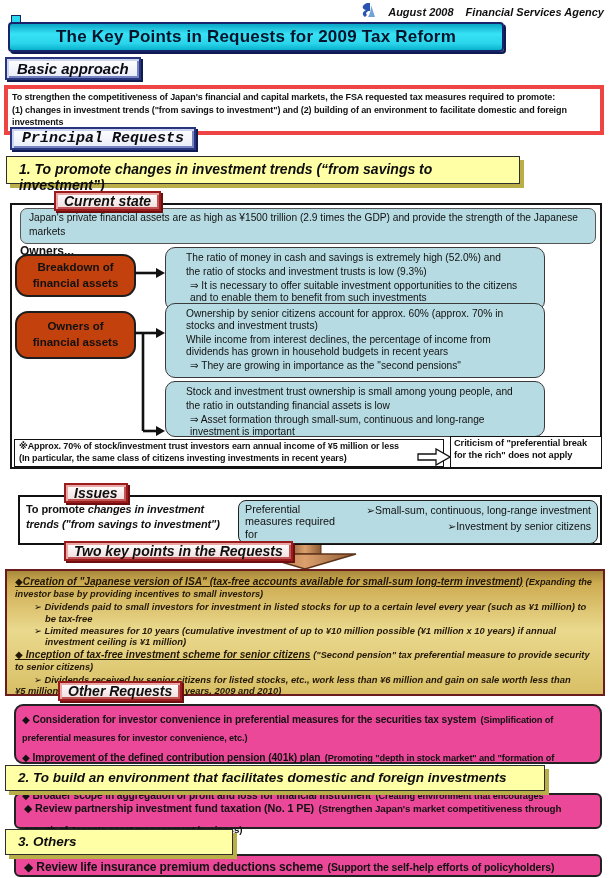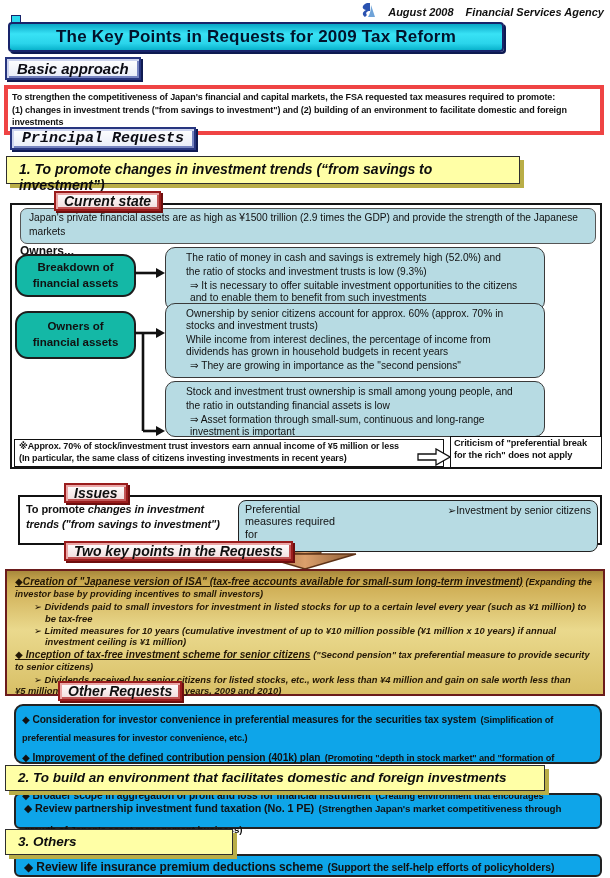--- a/index.html
+++ b/index.html
@@ -30,36 +30,36 @@
              border:2px solid #9a1c1c;padding:0 8px;font-style:italic;font-weight:bold;
              font-size:14px;color:#101010;z-index:3;
              box-shadow:inset 2px 2px 0 #eba6a6,inset -2px -2px 0 #c25555,2px 2px 0 #6e0e0e;margin-left:46px;}
 
   
   .yellow-heading{position:absolute;background:#ffffa6;border:1px solid #2e2e2e;
                   box-shadow:4px 4px 0 #b9ae47;font-style:italic;font-weight:bold;color:#0d0d0d;
                   padding:4px 6px 4px 12px;box-sizing:border-box;z-index:2;}
 
   .plain-box{position:absolute;background:#fff;border:4px solid #ef4444;box-sizing:border-box;}
-  .rounded-box{position:absolute;background:#0ea5e9;border:2px solid #222;border-radius:9px;
+  .rounded-box{position:absolute;background:#ec4899;border:2px solid #222;border-radius:9px;
                box-sizing:border-box;}
 
   
   .basic-text{left:4px;top:85px;width:600px;min-height:43px;padding:2px 4px;
               font-weight:bold;font-size:9px;letter-spacing:-0.1px;line-height:1.4;
               white-space:pre-line;}
 
   
   .outer-box{position:absolute;left:10px;top:203px;width:592px;height:266px;box-sizing:border-box;
              border:2px solid #151515;background:#fff;z-index:1;}
   .blue{background:#b7dbe3;}
   .intro-blue{position:absolute;left:8px;top:3px;width:576px;height:36px;box-sizing:border-box;
               border:1px solid #555;border-radius:7px;padding:2px 8px;font-size:10.2px;line-height:1.35;}
   .however{position:absolute;left:8px;top:39px;font-weight:bold;font-size:12px;}
-  .pill{position:absolute;background:#14b8a6;border:2px solid #1d1d1d;border-radius:13px;
+  .pill{position:absolute;background:#c2410c;border:2px solid #1d1d1d;border-radius:13px;
         box-sizing:border-box;display:flex;align-items:center;justify-content:center;text-align:center;
         font-weight:bold;font-size:11.5px;line-height:1.35;padding:2px 6px;}
   .rblue{position:absolute;box-sizing:border-box;border:1.5px solid #3a3a3a;border-radius:10px;
          padding:2px 20px;font-size:10.2px;line-height:1.18;}
   .rblue div{margin:2px 0;}
   .rblue .imp{padding-left:4px;}
 
   .note-left{position:absolute;left:2px;top:234px;width:430px;height:28px;box-sizing:border-box;
              border:1.5px solid #111;font-weight:bold;font-size:9px;letter-spacing:-0.1px;
              line-height:1.3;padding:1px 4px;background:#fff;}
@@ -67,21 +67,21 @@
               border:1.5px solid #111;font-weight:bold;font-size:9.3px;letter-spacing:-0.1px;
               line-height:1.25;padding:1px 3px;background:#fff;}
   .block-arrow{position:absolute;left:405px;top:243px;}
 
   
   .issues-box{position:absolute;left:18px;top:495px;width:584px;height:50px;box-sizing:border-box;
               border:2px solid #111;background:#fff;z-index:1;}
   .issues-text{position:absolute;left:6px;top:5px;width:210px;font-weight:bold;font-size:11px;
                line-height:1.35;letter-spacing:-0.1px;}
   .issues-text .it{font-style:italic;}
-  .issues-blue{position:absolute;left:218px;top:3px;width:360px;height:52px;box-sizing:border-box;
+  .issues-blue{position:absolute;left:218px;top:3px;width:360px;height:44px;box-sizing:border-box;
                border:1.5px solid #222;border-radius:8px;padding:2px 6px;display:flex;gap:4px;}
   .ib-label{width:102px;font-size:10.8px;line-height:1.15;}
   .ib-lines{flex:1;text-align:right;font-size:10.5px;line-height:1.5;}
 
   
   .down-arrow{position:absolute;left:252px;top:543px;}
   .gold-box{position:absolute;left:5px;top:569px;width:600px;height:127px;box-sizing:border-box;
             border:2px solid #6b1c1c;
             background:linear-gradient(180deg,#a8893c 0%,#cdab51 10%,#ead98d 48%,#d8bf66 100%);
             padding:4px 8px 2px 8px;color:#231705;font-style:italic;z-index:1;}
@@ -176,20 +176,21 @@
   </div>
 
   <div class="red-label" style="left:18px;top:483px;">Issues</div>
   <div class="issues-box">
     <div class="issues-text">
       <span>To promote </span><span class="it">changes in investment trends ("from savings to investment")</span>
     </div>
     <div class="issues-blue blue">
       <div class="ib-label">Preferential measures required for</div>
       <div class="ib-lines">
+        <div>➢Small-sum, continuous, long-range investment</div>
         <div>➢Investment by senior citizens</div>
       </div>
     </div>
   </div>
 
   <div class="red-label" style="left:18px;top:541px;">Two key points in the Requests</div>
   <svg class="down-arrow" width="106" height="28" viewBox="0 0 106 28">
     <defs>
       <linearGradient id="cop" x1="0" y1="0" x2="1" y2="0">
         <stop offset="0" stop-color="#8a5a34"></stop>
@@ -205,21 +206,21 @@
     <p class="kp-head">
       <span class="u">◆Creation of "Japanese version of ISA" (tax-free accounts available for small-sum long-term investment)</span>
       <span class="nt">(Expanding the investor base by providing incentives to small investors)</span>
     </p>
     <p class="kp-bullet">➢  Dividends paid to small investors for investment in listed stocks for up to a certain level every year (such as ¥1 million) to be tax-free</p>
     <p class="kp-bullet">➢  Limited measures for 10 years (cumulative investment of up to ¥10 million possible (¥1 million x 10 years) if annual investment ceiling is ¥1 million)</p>
     <p class="kp-head">
       <span class="u">◆ Inception of tax-free investment scheme for senior citizens</span>
       <span class="nt">("Second pension" tax preferential measure to provide security to senior citizens)</span>
     </p>
-    <p class="kp-bullet" style="margin-bottom:0;">➢  Dividends received by senior citizens for listed stocks, etc., work less than ¥4 million and gain on sale worth less than</p>
+    <p class="kp-bullet" style="margin-bottom:0;">➢  Dividends received by senior citizens for listed stocks, etc., work less than ¥6 million and gain on sale worth less than</p>
     <p class="kp-tail">¥5 million to be tax-free (At least for 2 years, 2009 and 2010)</p>
   </div>
 
   <div class="red-label" style="left:12px;top:681px;">Other Requests</div>
   <div class="rounded-box other-box">
     <p class="req-item">
       <span class="req-main">◆ Consideration for investor convenience in preferential measures for the securities tax system</span>
       <span class="req-note">(Simplification of preferential measures for investor convenience, etc.)</span>
     </p>
     <p class="req-item">

